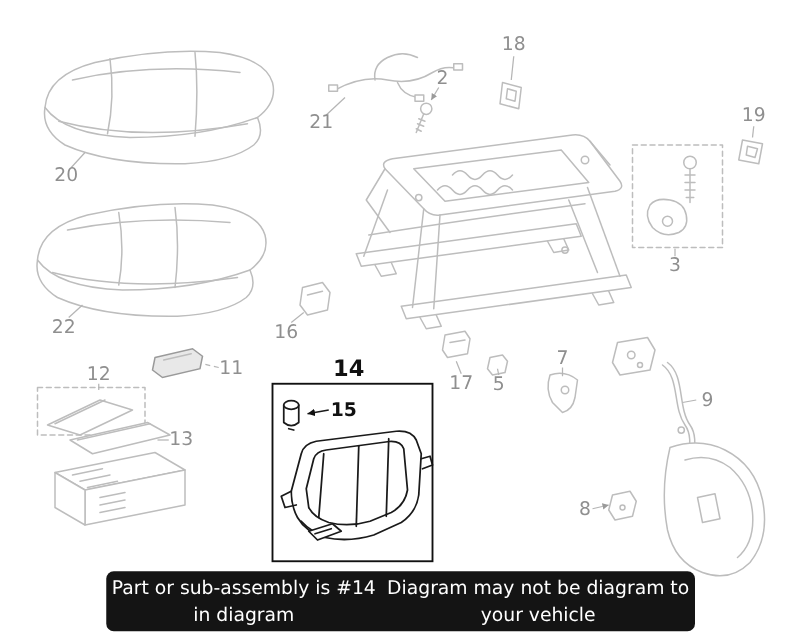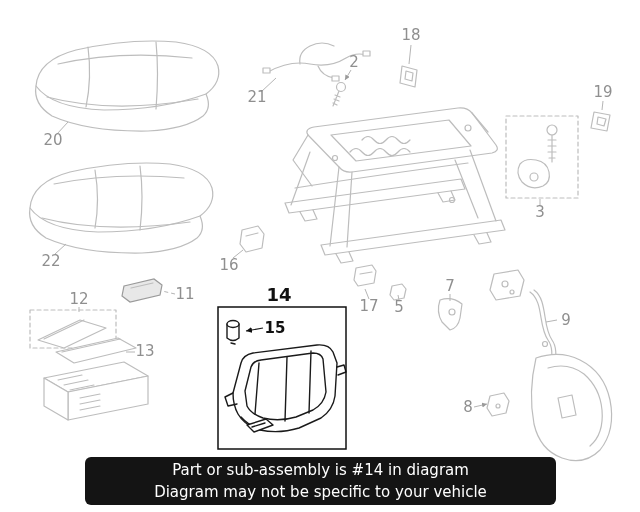--- a/index.html
+++ b/index.html
@@ -16,21 +16,21 @@
   .leader{fill:none;stroke:#b5b5b5;stroke-width:1;}
   .leaderB{fill:none;stroke:#1a1a1a;stroke-width:1.2;}
 
   .callout{font-size:15px;fill:#8f8f8f;}
   .callout-strong{font-size:18px;font-weight:bold;fill:#111111;}
   .callout-mid{font-size:15px;font-weight:bold;fill:#111111;}
   text{text-anchor:middle;}
 
   .banner{position:absolute;left:85px;top:457px;width:471px;height:48px;
           background:#141414;border-radius:6px;color:#ffffff;
-          display:flex;flex-direction:column;align-items:center;justify-content:center;
+          display:flex;align-items:center;justify-content:center;
           font-size:15px;line-height:22px;text-align:center;}
 </style>
 </head>
 <body>
 
 <div class="stage">
 
   <svg viewBox="0 0 640 512" width="640" height="512">
     <defs>
       <marker id="arrG" markerWidth="7" markerHeight="7" refX="5" refY="2.5" orient="auto">
@@ -235,16 +235,16 @@
     <text class="callout" x="369" y="311">17</text>
     <text class="callout" x="411" y="40">18</text>
     <text class="callout" x="603" y="97">19</text>
     <text class="callout" x="53" y="145">20</text>
     <text class="callout" x="257" y="102">21</text>
     <text class="callout" x="51" y="266">22</text>
   </svg>
 
   <div class="banner">
     <div>Part or sub-assembly is #14 in diagram</div>
-    <div>Diagram may not be specific to your vehicle</div>
+    <div>Diagram may not be diagram to your vehicle</div>
   </div>
 
 </div>
 
 </body></html>

